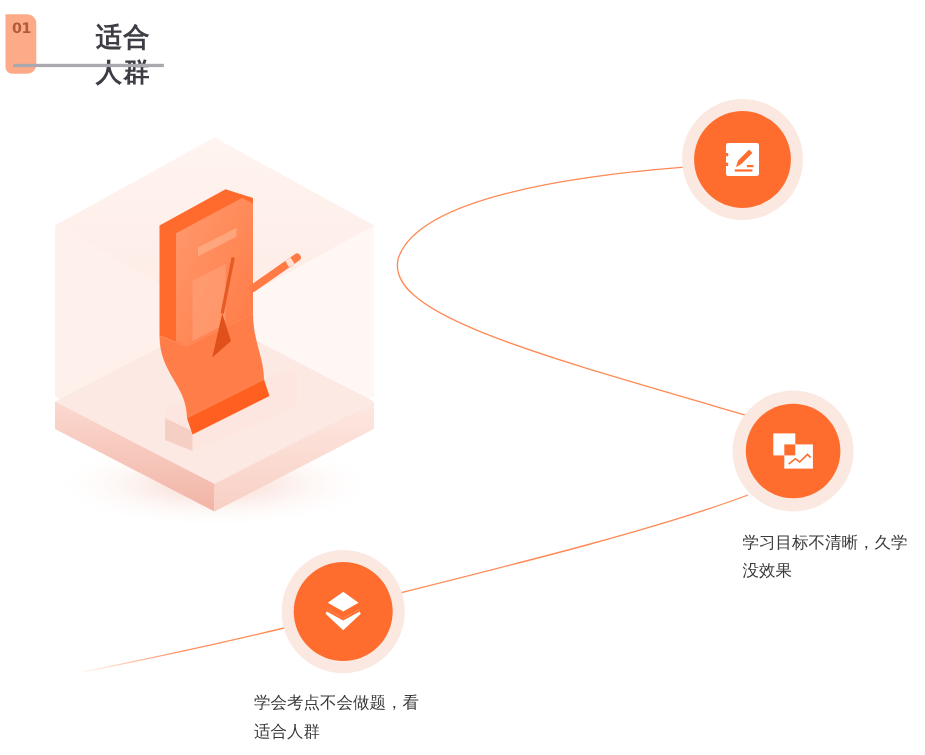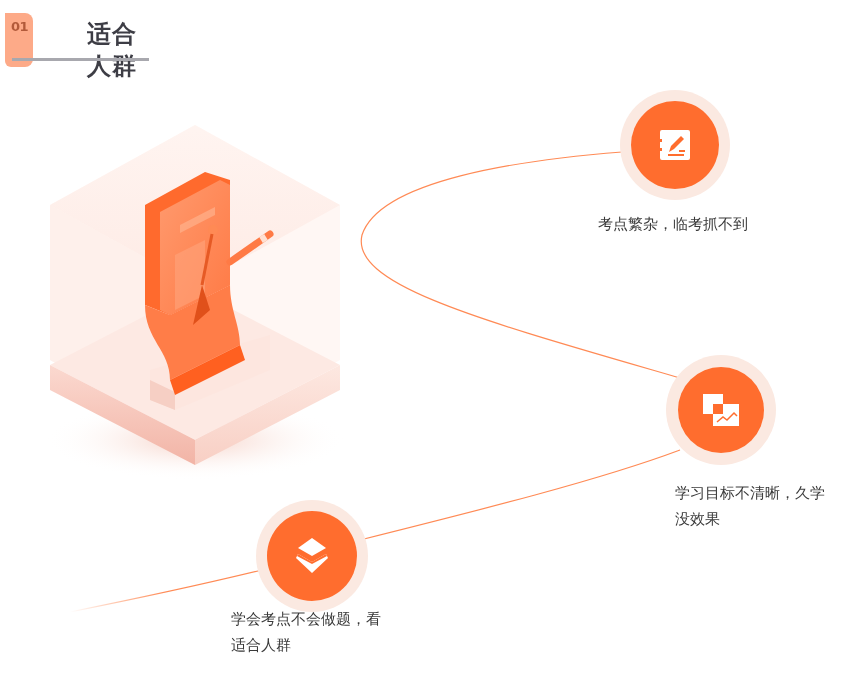--- a/index.html
+++ b/index.html
@@ -120,21 +120,20 @@
   <div class="ring" style="left:620px;top:90px;width:110px;height:110px;"></div>
   <div class="dot" style="left:631px;top:101px;width:88px;height:88px;">
     <svg width="36" height="36" viewBox="0 0 36 36">
       <path d="M5 3 H31 a2 2 0 0 1 2 2 V31 a2 2 0 0 1 -2 2 H5 a2 2 0 0 1 -2 -2 V24 h2 v-3 h-2 V15 h2 v-3 h-2 V5 a2 2 0 0 1 2 -2 Z" fill="#fff"></path>
       <path d="M12 25 L14 19 L24 9 L27 12 L17 22 Z" fill="#ff6d2e"></path>
       <rect x="11" y="27" width="16" height="2" fill="#ff6d2e"></rect>
       <rect x="22" y="23" width="6" height="2" fill="#ff6d2e"></rect>
     </svg>
   </div>
   <div class="caption" style="left:598px;top:211px;">
-    <div>考点繁杂，临考抓不到</div>
   </div>
 </div>
 
 <div class="node">
   <div class="ring" style="left:666px;top:355px;width:110px;height:110px;"></div>
   <div class="dot" style="left:678px;top:367px;width:86px;height:86px;">
     <svg width="40" height="36" viewBox="0 0 40 36">
       <rect x="2" y="2" width="20" height="20" fill="#fff"></rect>
       <rect x="12" y="12" width="26" height="22" fill="#fff"></rect>
       <rect x="12" y="12" width="10" height="10" fill="#ff6d2e"></rect>
@@ -149,17 +148,17 @@
 
 <div class="node">
   <div class="ring" style="left:256px;top:500px;width:112px;height:112px;"></div>
   <div class="dot" style="left:267px;top:511px;width:90px;height:90px;">
     <svg width="36" height="40" viewBox="0 0 36 40">
       <polygon points="18,2 32,12 18,20 4,12" fill="#fff"></polygon>
       <polygon points="4,18 18,26 32,18 34,22 18,37 2,22" fill="#fff"></polygon>
       <polygon points="4,18 18,26 32,18 33,20 18,28 3,20" fill="#ff6d2e"></polygon>
     </svg>
   </div>
-  <div class="caption" style="left:231px;top:606px;">
+  <div class="caption" style="left:231px;top:626px;">
     <div>学会考点不会做题，看</div>
     <div>适合人群</div>
   </div>
 </div>
 
 </body></html>

